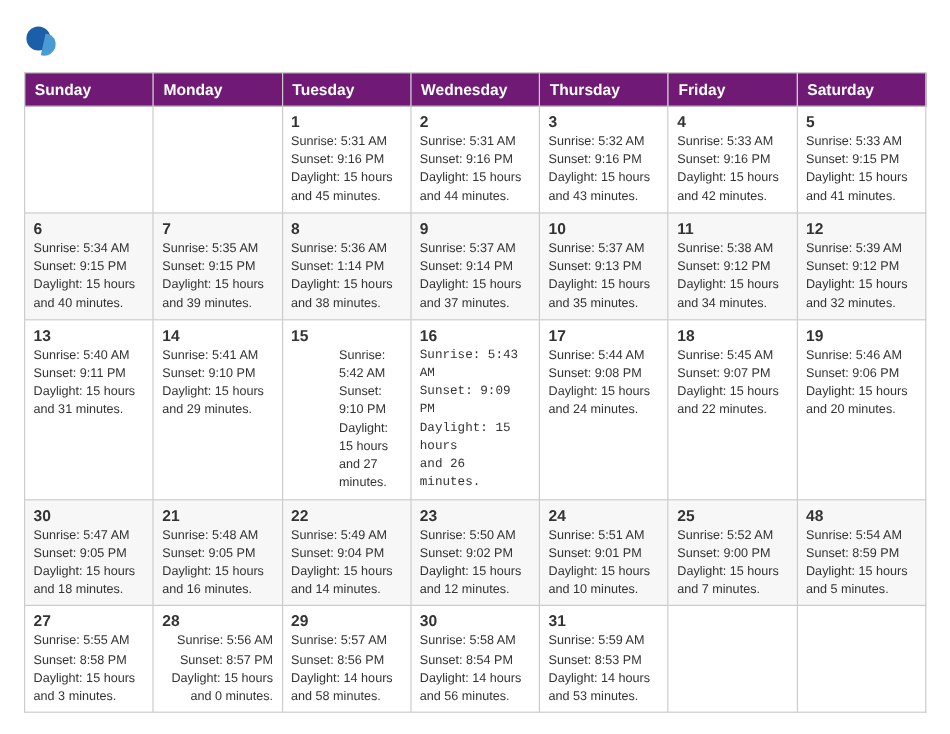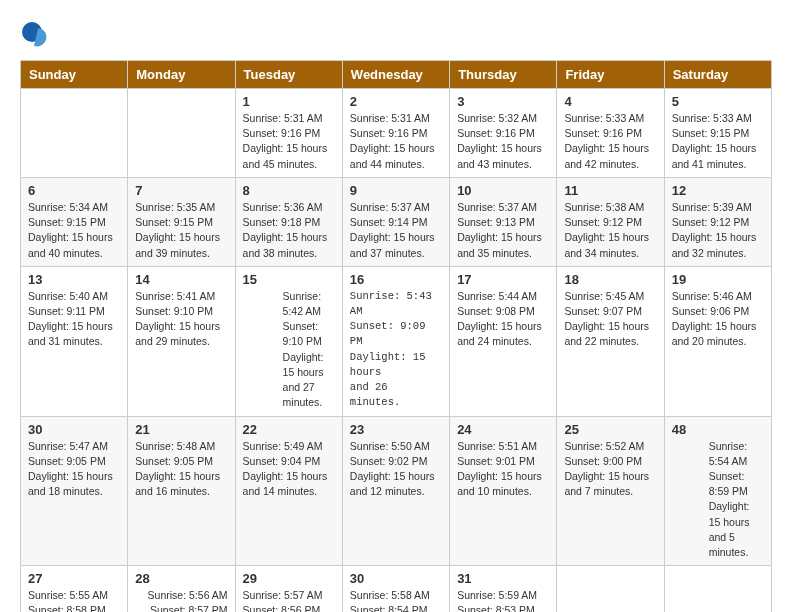--- a/index.html
+++ b/index.html
@@ -50,21 +50,21 @@
     }
     .subtitle {
       font-size: 16px;
       color: #555;
     }
     .calendar {
       width: 100%;
       border-collapse: collapse;
     }
     .calendar th {
-      background-color: #a16207;
+      background-color: #701a75;
       color: #fff;
       text-align: left;
       padding: 6px 8px;
       font-size: 13px;
       font-weight: bold;
       border: 1px solid #ccc;
     }
     .calendar td {
       border: 1px solid #ccc;
       vertical-align: top;
@@ -176,21 +176,21 @@
         <td>
           <span class="day-number">7</span>
           <div class="day-info" style="white-space: pre-line;">Sunrise: 5:35 AM
 Sunset: 9:15 PM
 Daylight: 15 hours
 and 39 minutes.</div>
         </td>
         <td>
           <span class="day-number">8</span>
           <div class="day-info" style="white-space: pre-line;">Sunrise: 5:36 AM
-Sunset: 9:18 PM
+Sunset: 1:14 PM
 Daylight: 15 hours
 and 38 minutes.</div>
         </td>
         <td>
           <span class="day-number">9</span>
           <div class="day-info" style="white-space: pre-line;">Sunrise: 5:37 AM
 Sunset: 9:14 PM
 Daylight: 15 hours
 and 37 minutes.</div>
         </td>
@@ -305,21 +305,21 @@
         </td>
         <td>
           <span class="day-number">25</span>
           <div class="day-info" style="white-space: pre-line;">Sunrise: 5:52 AM
 Sunset: 9:00 PM
 Daylight: 15 hours
 and 7 minutes.</div>
         </td>
         <td>
           <span class="day-number">48</span>
-          <div class="day-info" style="white-space: pre-line; margin-left: 37px;">Sunrise: 5:54 AM
+          <div class="day-info" style="white-space: pre-line;">Sunrise: 5:54 AM
 Sunset: 8:59 PM
 Daylight: 15 hours
 and 5 minutes.</div>
         </td>
       </tr>
       <tr>
         <td>
           <span class="day-number">27</span>
           <div class="day-info" style="white-space: pre-line;">Sunrise: 5:55 AM
 Sunset: 8:58 PM

